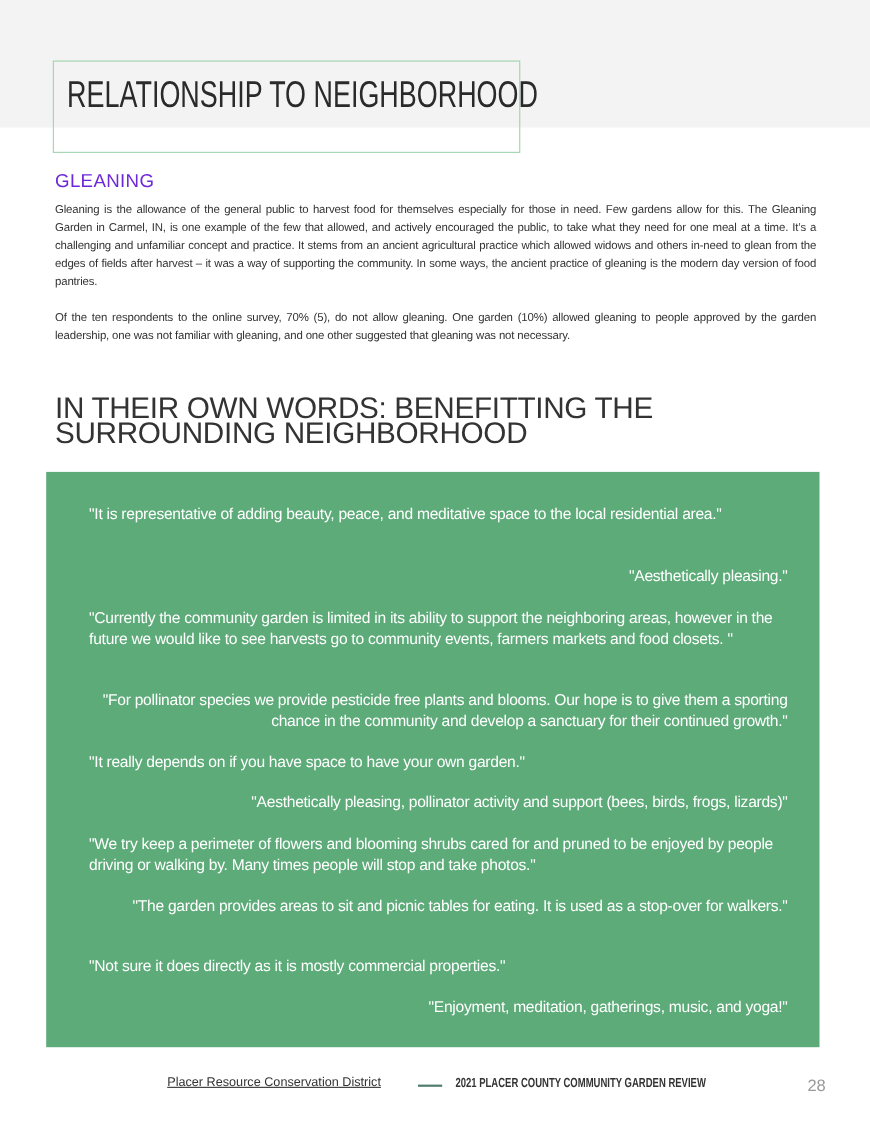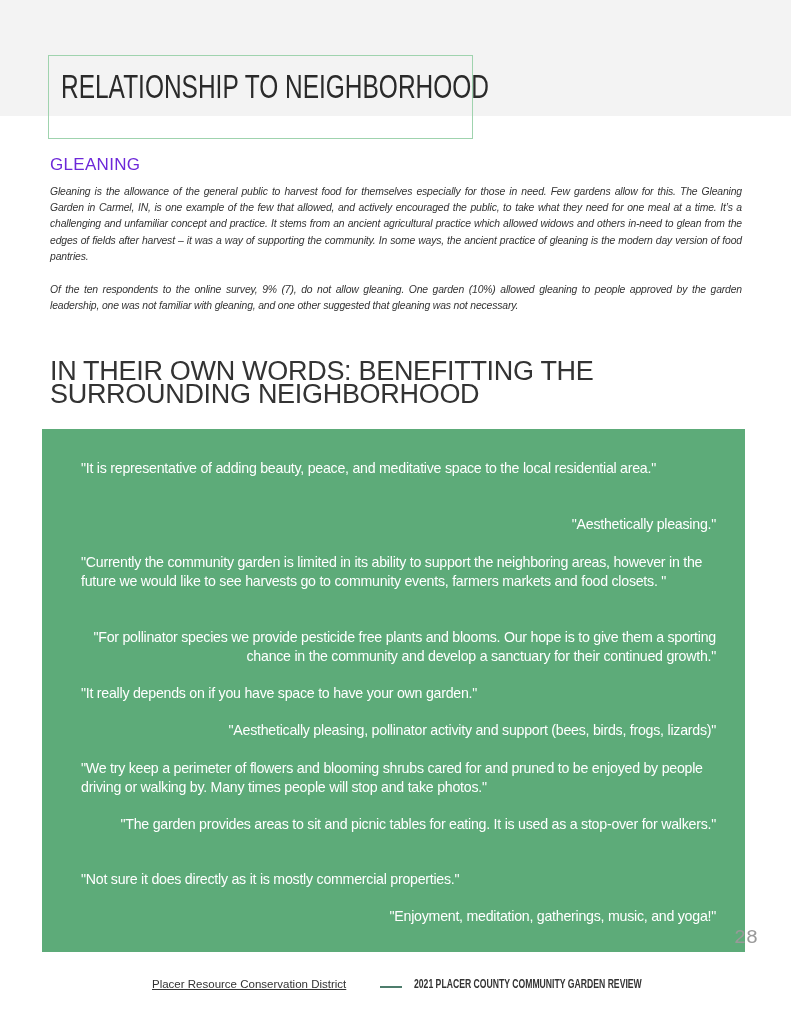--- a/index.html
+++ b/index.html
@@ -23,21 +23,20 @@
       white-space: nowrap; line-height: 40px;
     }
     .section-heading {
       position: absolute; left: 50px; top: 155px; font-size: 17px; color: #6d28d9;
       letter-spacing: 0.3px;
     }
     .para {
       position: absolute; left: 50px; width: 692px; font-size: 10.4px;
       line-height: 16.2px; color: #333; text-align: justify;
       letter-spacing: -0.15px;
-      font-style: italic;
     }
     .para1 { top: 184px; }
     .para2 { top: 282px; }
     .words-heading {
       position: absolute; left: 50px; top: 360px; width: 700px;
       font-size: 27px; line-height: 23px; color: #333; letter-spacing: -0.3px;
     }
     .quote-panel {
       position: absolute; left: 42px; top: 429px; width: 703px; height: 523px;
       background: #5dab79;
@@ -53,34 +52,34 @@
     .footer-line {
       position: absolute; left: 380px; top: 986px; width: 22px; height: 2px;
       background: #4e7d6c;
     }
     .footer-title {
       position: absolute; left: 414px; top: 977px; font-size: 12px; color: #333;
       transform: scaleX(0.72); transform-origin: left center; white-space: nowrap;
       font-weight: 700;
     }
     .page-number {
-      position: absolute; left: 734px; top: 926px; font-size: 20px; color: #999; font-family: Liberation Mono, monospace;
+      position: absolute; left: 734px; top: 979px; font-size: 15px; color: #999;
     }
   </style>
 </head>
 <body>
 
 <div class="header-band"></div>
 <div class="title-box">
   <div class="title-text">RELATIONSHIP TO NEIGHBORHOOD</div>
 </div>
 
 <div class="section-heading">GLEANING</div>
 <div class="para para1">Gleaning is the allowance of the general public to harvest food for themselves especially for those in need. Few gardens allow for this. The Gleaning Garden in Carmel, IN, is one example of the few that allowed, and actively encouraged the public, to take what they need for one meal at a time. It’s a challenging and unfamiliar concept and practice. It stems from an ancient agricultural practice which allowed widows and others in-need to glean from the edges of fields after harvest – it was a way of supporting the community. In some ways, the ancient practice of gleaning is the modern day version of food pantries.</div>
-<div class="para para2">Of the ten respondents to the online survey, 9% (7), do not allow gleaning. One garden (10%) allowed gleaning to people approved by the garden leadership, one was not familiar with gleaning, and one other suggested that gleaning was not necessary.</div>
+<div class="para para2">Of the ten respondents to the online survey, 70% (5), do not allow gleaning. One garden (10%) allowed gleaning to people approved by the garden leadership, one was not familiar with gleaning, and one other suggested that gleaning was not necessary.</div>
 
 <div class="words-heading">IN THEIR OWN WORDS: BENEFITTING THE SURROUNDING NEIGHBORHOOD</div>
 
 <div class="quote-panel">
   <div class="quote" style="top:30px;">"It is representative of adding beauty, peace, and meditative space to the local residential area."</div>
   <div class="quote right" style="top:86px;">"Aesthetically pleasing."</div>
   <div class="quote" style="top:124px;">"Currently the community garden is limited in its ability to support the neighboring areas, however in the future we would like to see harvests go to community events, farmers markets and food closets. "</div>
   <div class="quote right" style="top:199px;">"For pollinator species we provide pesticide free plants and blooms. Our hope is to give them a sporting chance in the community and develop a sanctuary for their continued growth."</div>
   <div class="quote" style="top:255px;">"It really depends on if you have space to have your own garden."</div>
   <div class="quote right" style="top:292px;">"Aesthetically pleasing, pollinator activity and support (bees, birds, frogs, lizards)"</div>

